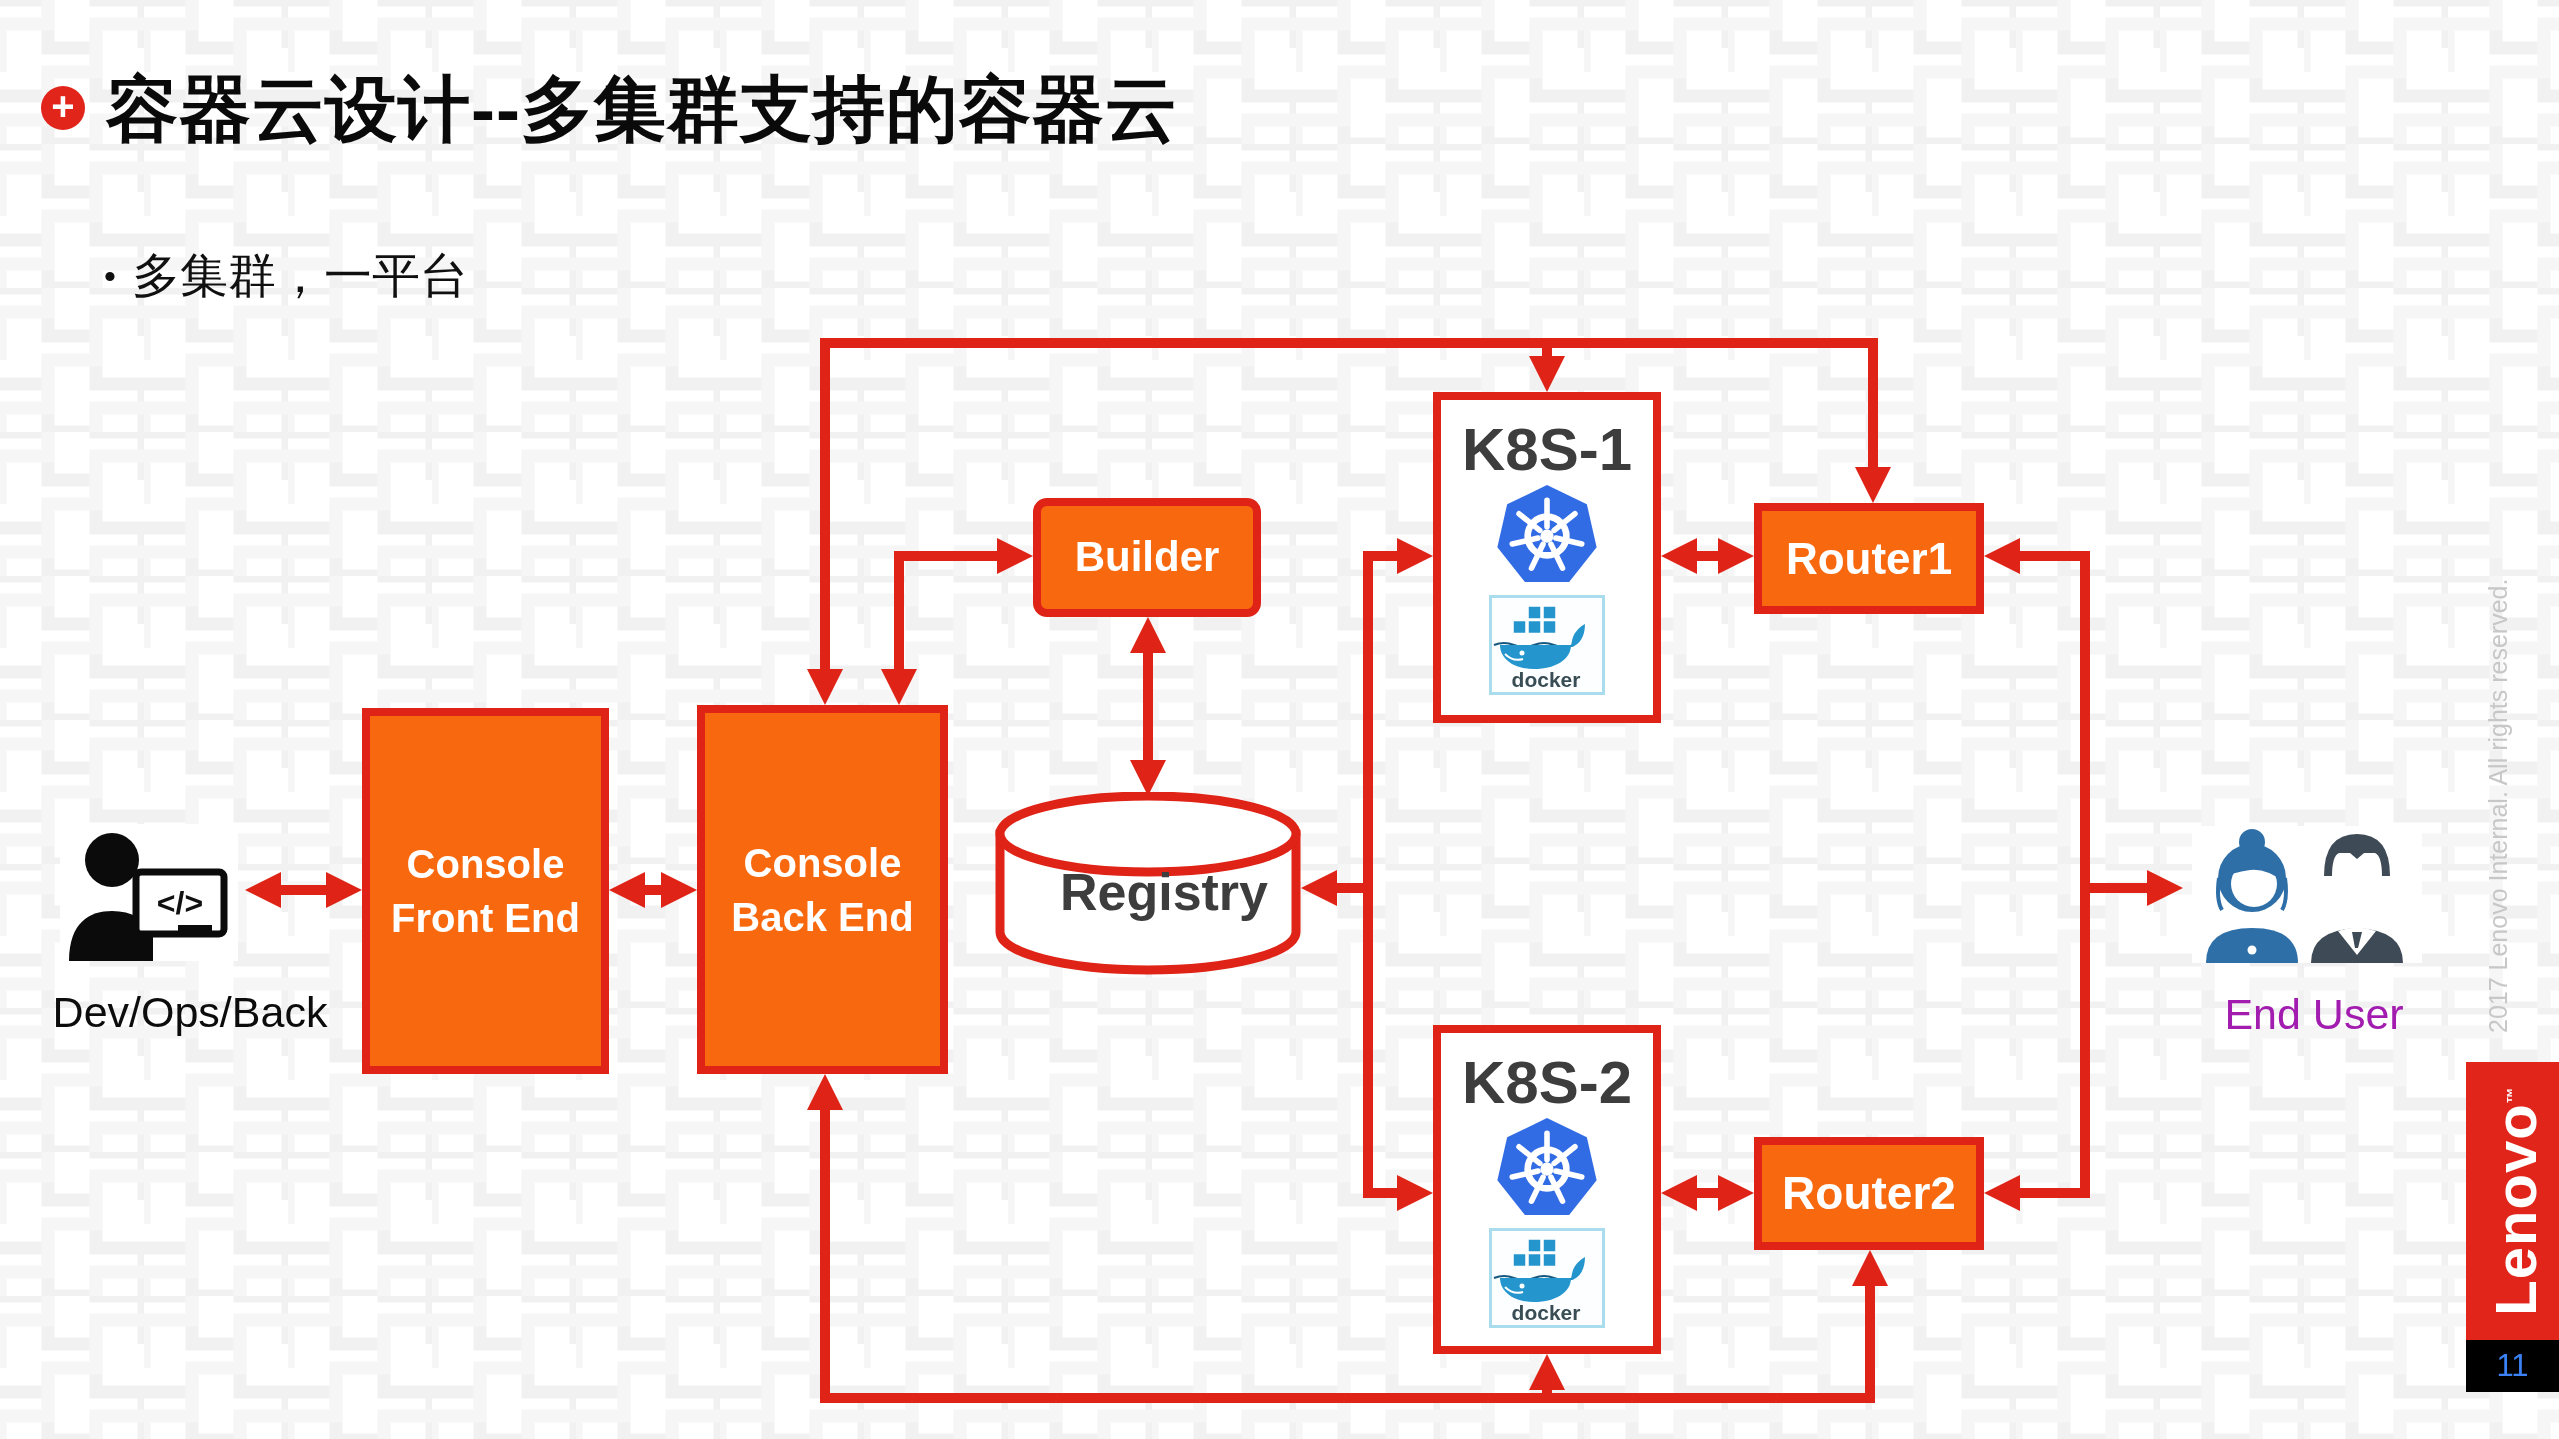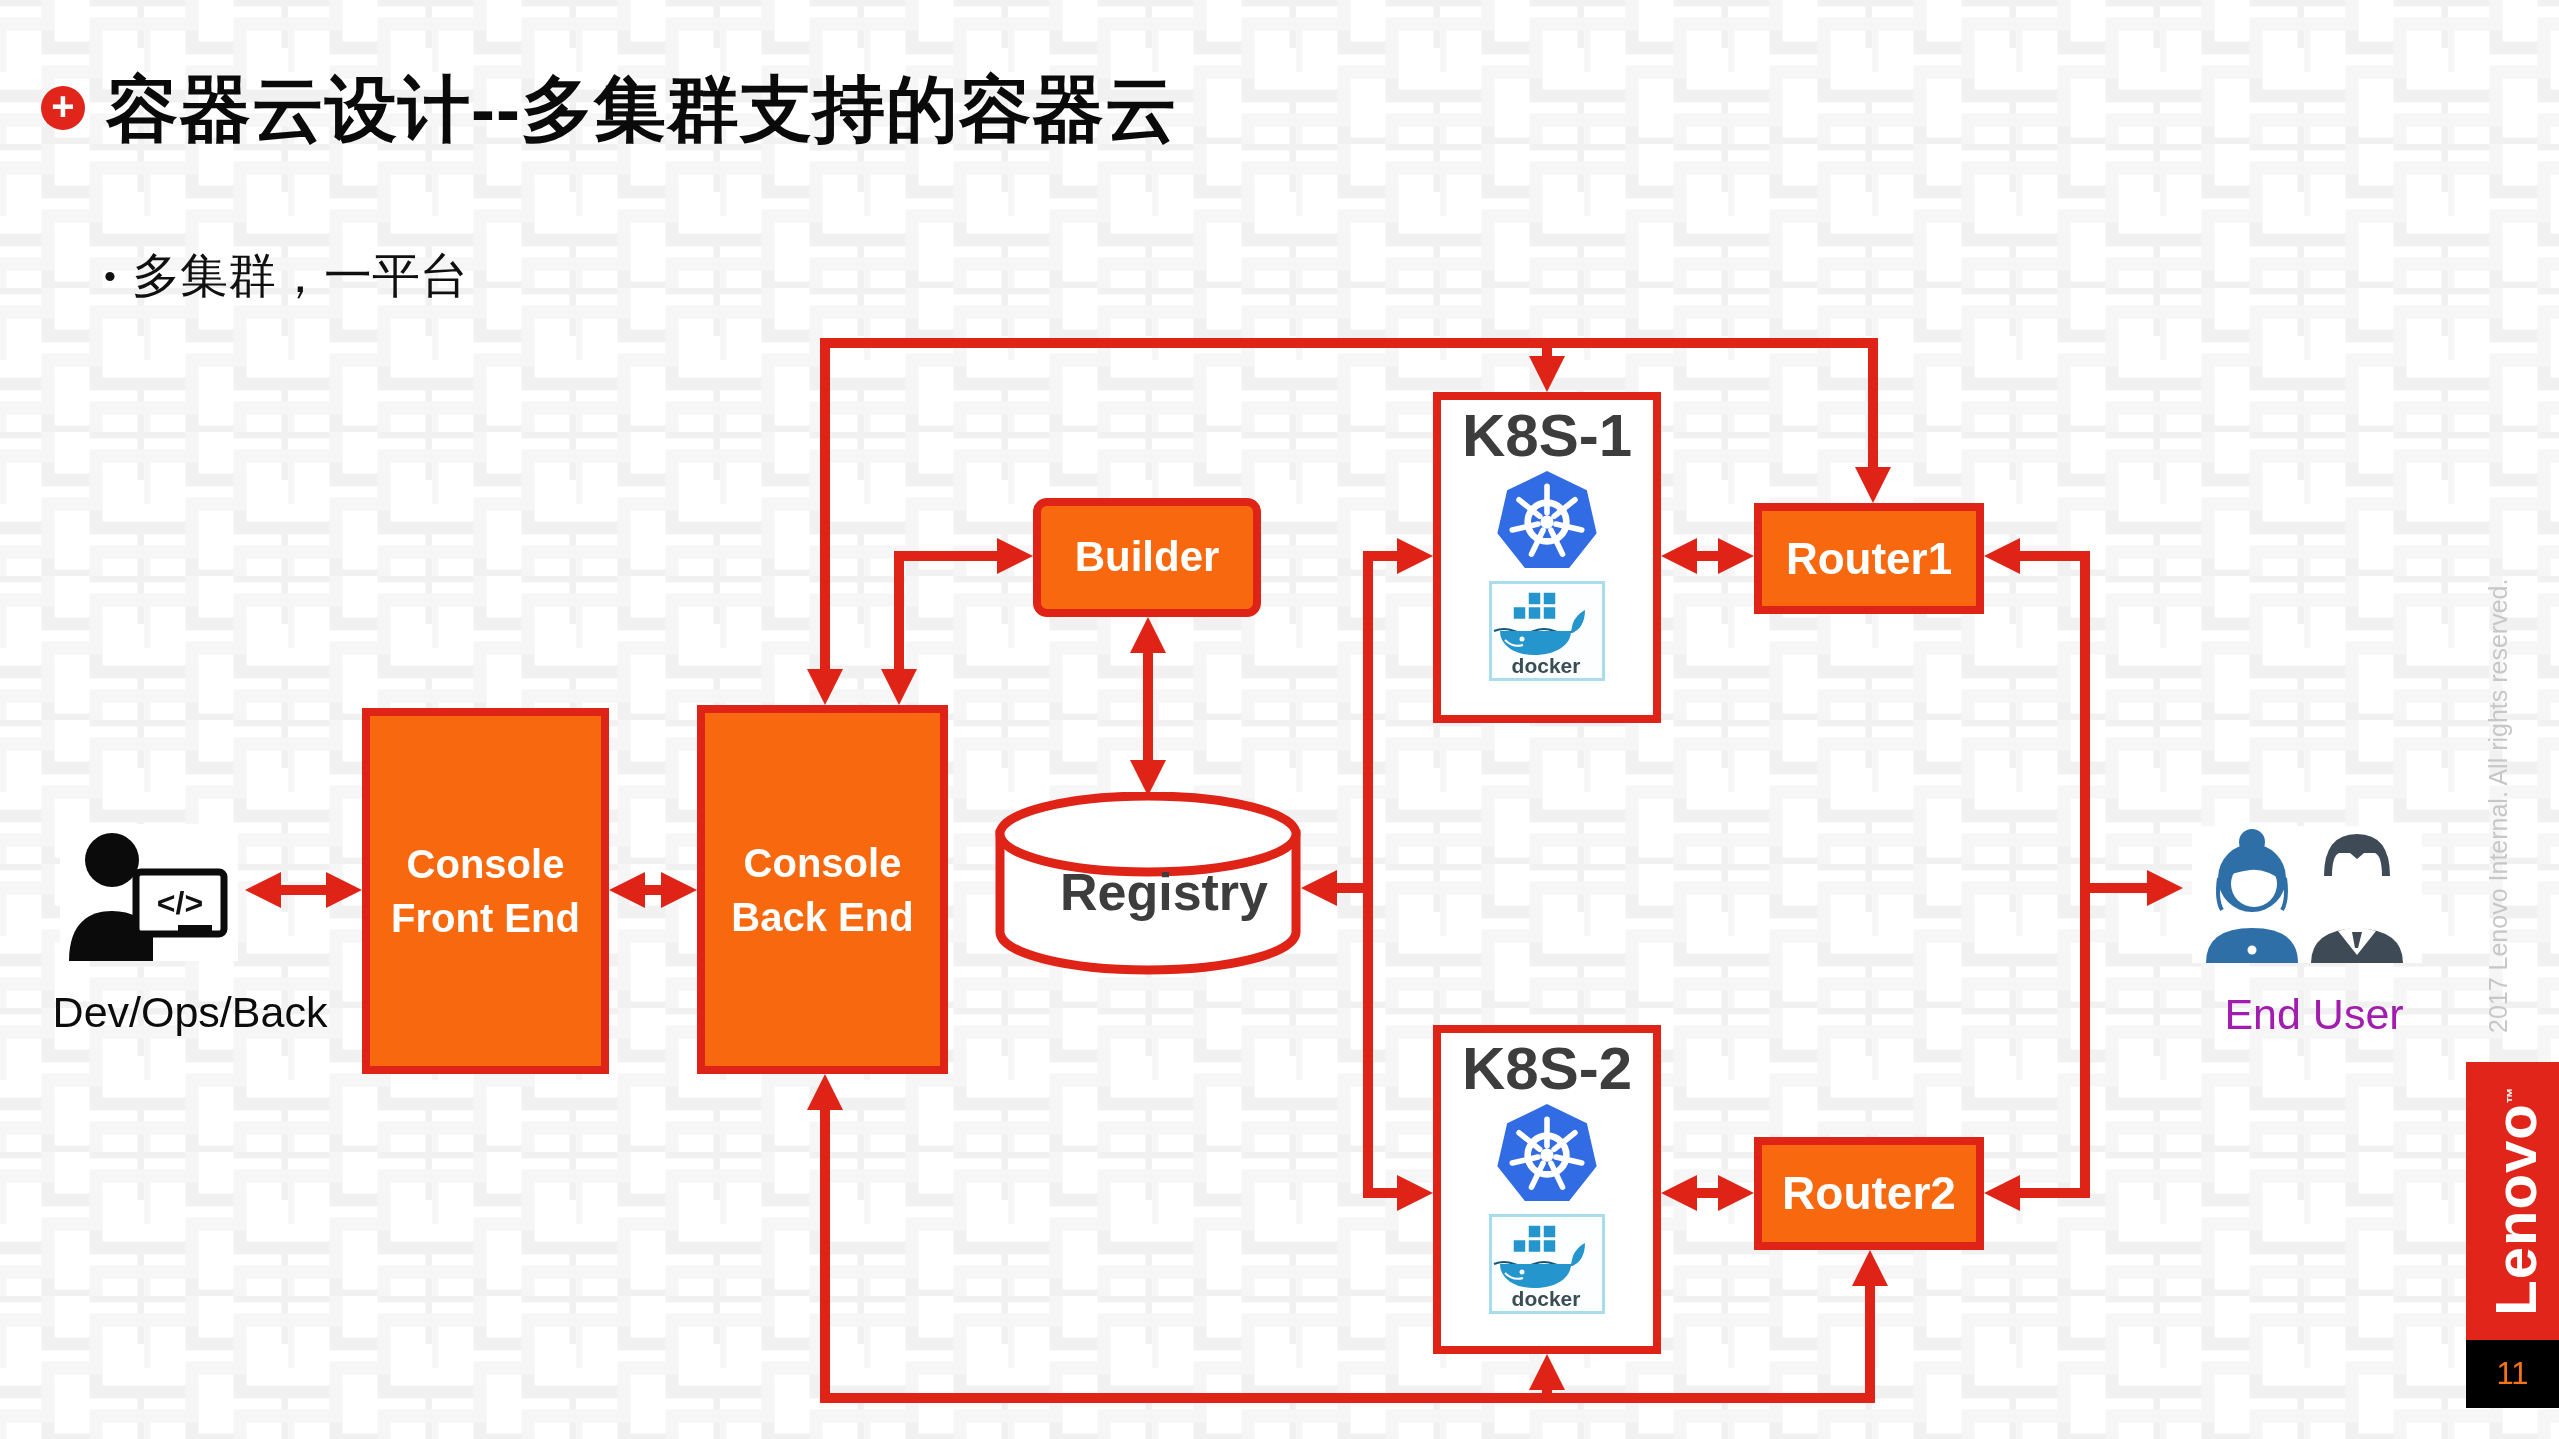--- a/index.html
+++ b/index.html
@@ -32,21 +32,21 @@
     align-items:center; justify-content:center; text-align:center; }
   .node .l { line-height:1.35; }
   #node-console-front-end { left:362px; top:708px; width:247px; height:366px; font-size:40px; }
   #node-console-back-end  { left:697px; top:705px; width:251px; height:369px; font-size:40px; }
   #node-builder { left:1033px; top:498px; width:228px; height:119px; font-size:42px;border-radius:14px; }
   #node-router1 { left:1754px; top:503px; width:230px; height:111px; font-size:44px; }
   #node-router2 { left:1754px; top:1137px; width:230px; height:113px; font-size:46px; }
 
   .cluster { position:absolute; z-index:2; box-sizing:border-box; background:#fff;
     border:8px solid var(--c-red,#e02317); display:flex; flex-direction:column;
-    align-items:center; justify-content:flex-start; padding-top:4px; }
+    align-items:center; justify-content:flex-start; padding-top:18px; }
   #node-k8s-1 { left:1433px; top:392px; width:228px; height:331px; }
   #node-k8s-2 { left:1433px; top:1025px; width:228px; height:329px; }
   .cluster .clabel { font-size:60px; font-weight:700; color:var(--c-dark_label,#3d3d3d); line-height:1.05; }
   .docker-box { margin-top:8px; width:116px; height:100px; box-sizing:border-box;
     border:3px solid var(--c-docker_border,#a9dcec); background:#fdfeff;
     display:flex; align-items:center; justify-content:flex-start; }
 
   
   #registry-wrap { left:995px; top:792px; width:306px; height:192px; z-index:2; }
   #registry-label { left:995px; top:862px; width:338px; text-align:center;
@@ -61,22 +61,22 @@
   
   #copyright { left:2484px; top:1033px; width:496px; height:30px;
     transform:rotate(-90deg); transform-origin:0 0; font-size:25px;
     color:var(--c-copyright_gray,#c7c7c7); white-space:nowrap; z-index:2;}
   #lenovo-block { left:2466px; top:1062px; width:93px; height:278px;
     background:var(--c-lenovo_red,#e1251b); z-index:2; }
   #lenovo-text { position:absolute; left:14px; top:268px; width:258px; height:66px;
     transform:rotate(-90deg); transform-origin:0 0; color:#fff; font-size:58px;
     font-weight:700; text-align:center; line-height:66px; letter-spacing:1px;}
   #lenovo-tm { font-size:16px; vertical-align:18px; font-weight:700;}
-  #page-block { left:2466px; top:1340px; width:93px; height:68px; background:#000;
-    color:#f97316; font-size:31px; display:flex; align-items:center; justify-content:center; z-index:2;}
+  #page-block { left:2466px; top:1340px; width:93px; height:52px; background:#000;
+    color:#3b82f6; font-size:31px; display:flex; align-items:center; justify-content:center; z-index:2;}
 
   
   .stroke-red { stroke:var(--c-red,#e02317); }
   .fill-red   { fill:var(--c-red,#e02317); }
   .conn { fill:none; stroke-width:10; }
   .fill-kblue { fill:var(--c-kubernetes_blue,#326ce5); }
   .fill-dblue { fill:var(--c-docker_blue,#2496cd); }
   .stroke-dnavy { stroke:var(--c-docker_dark,#16587e); }
   .fill-dev { fill:var(--c-dev_black,#0b0b0b); }
   .fill-wblue { fill:var(--c-woman_blue,#2e6fa8); }

